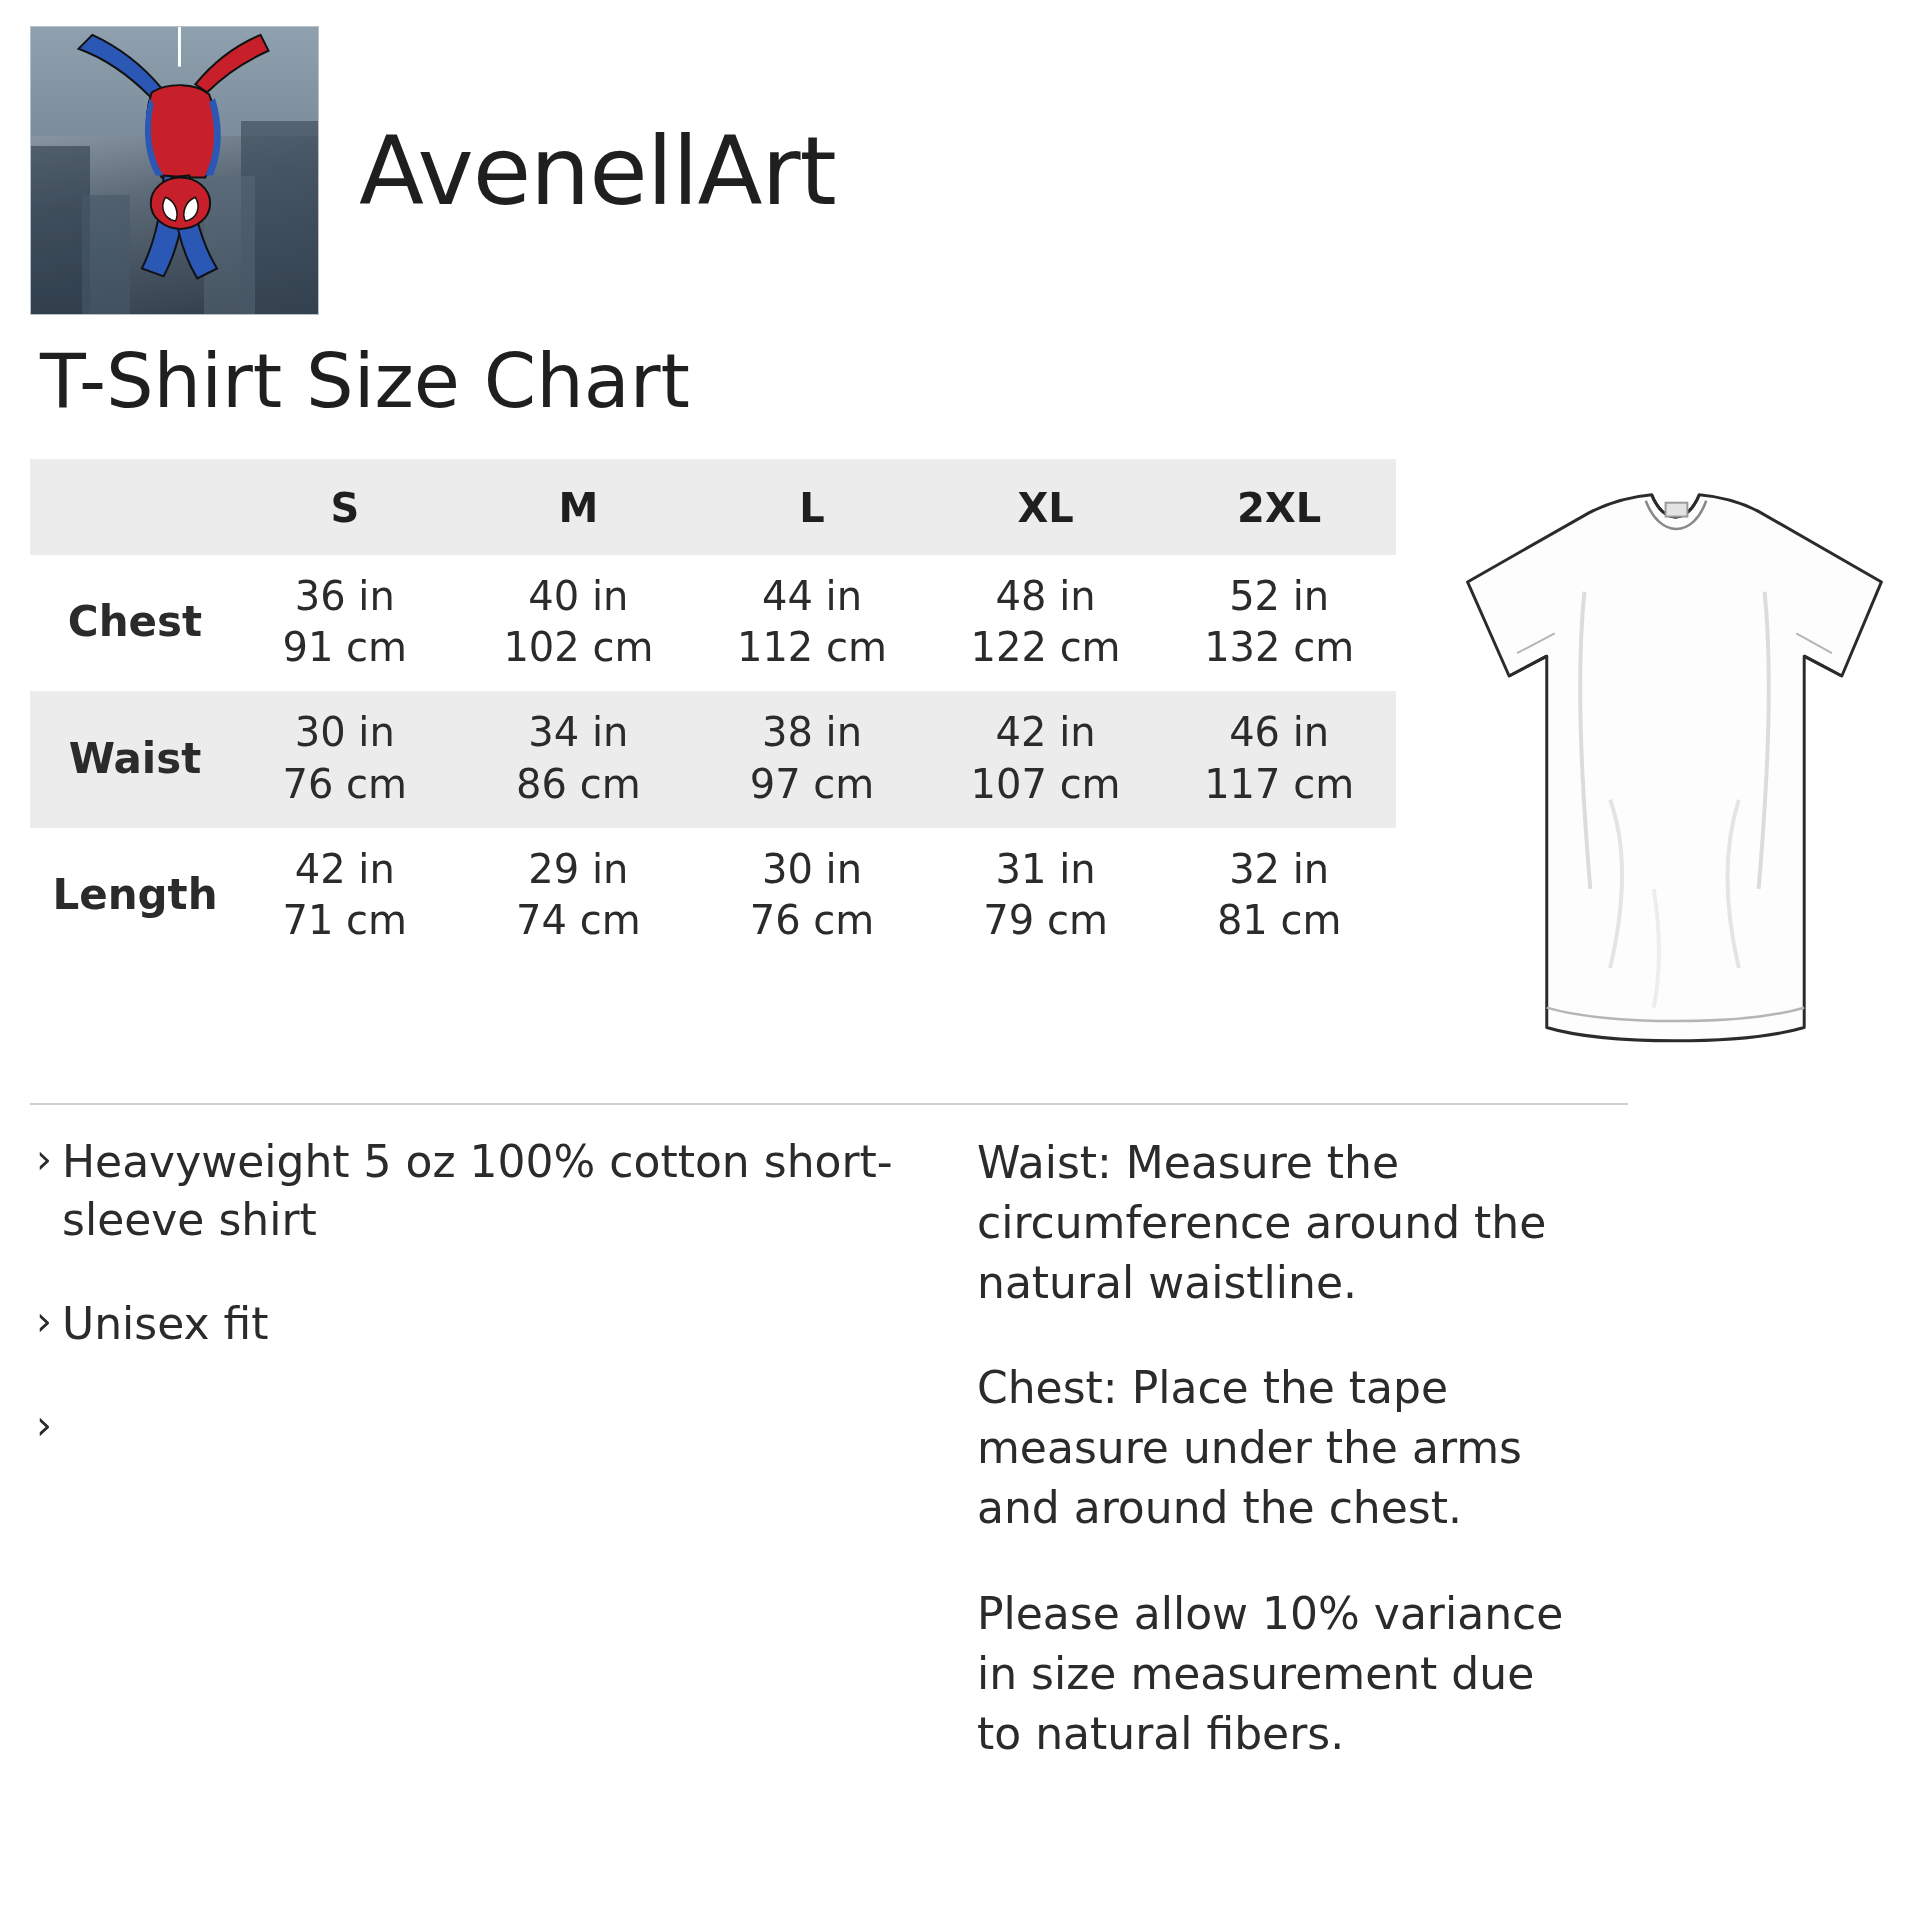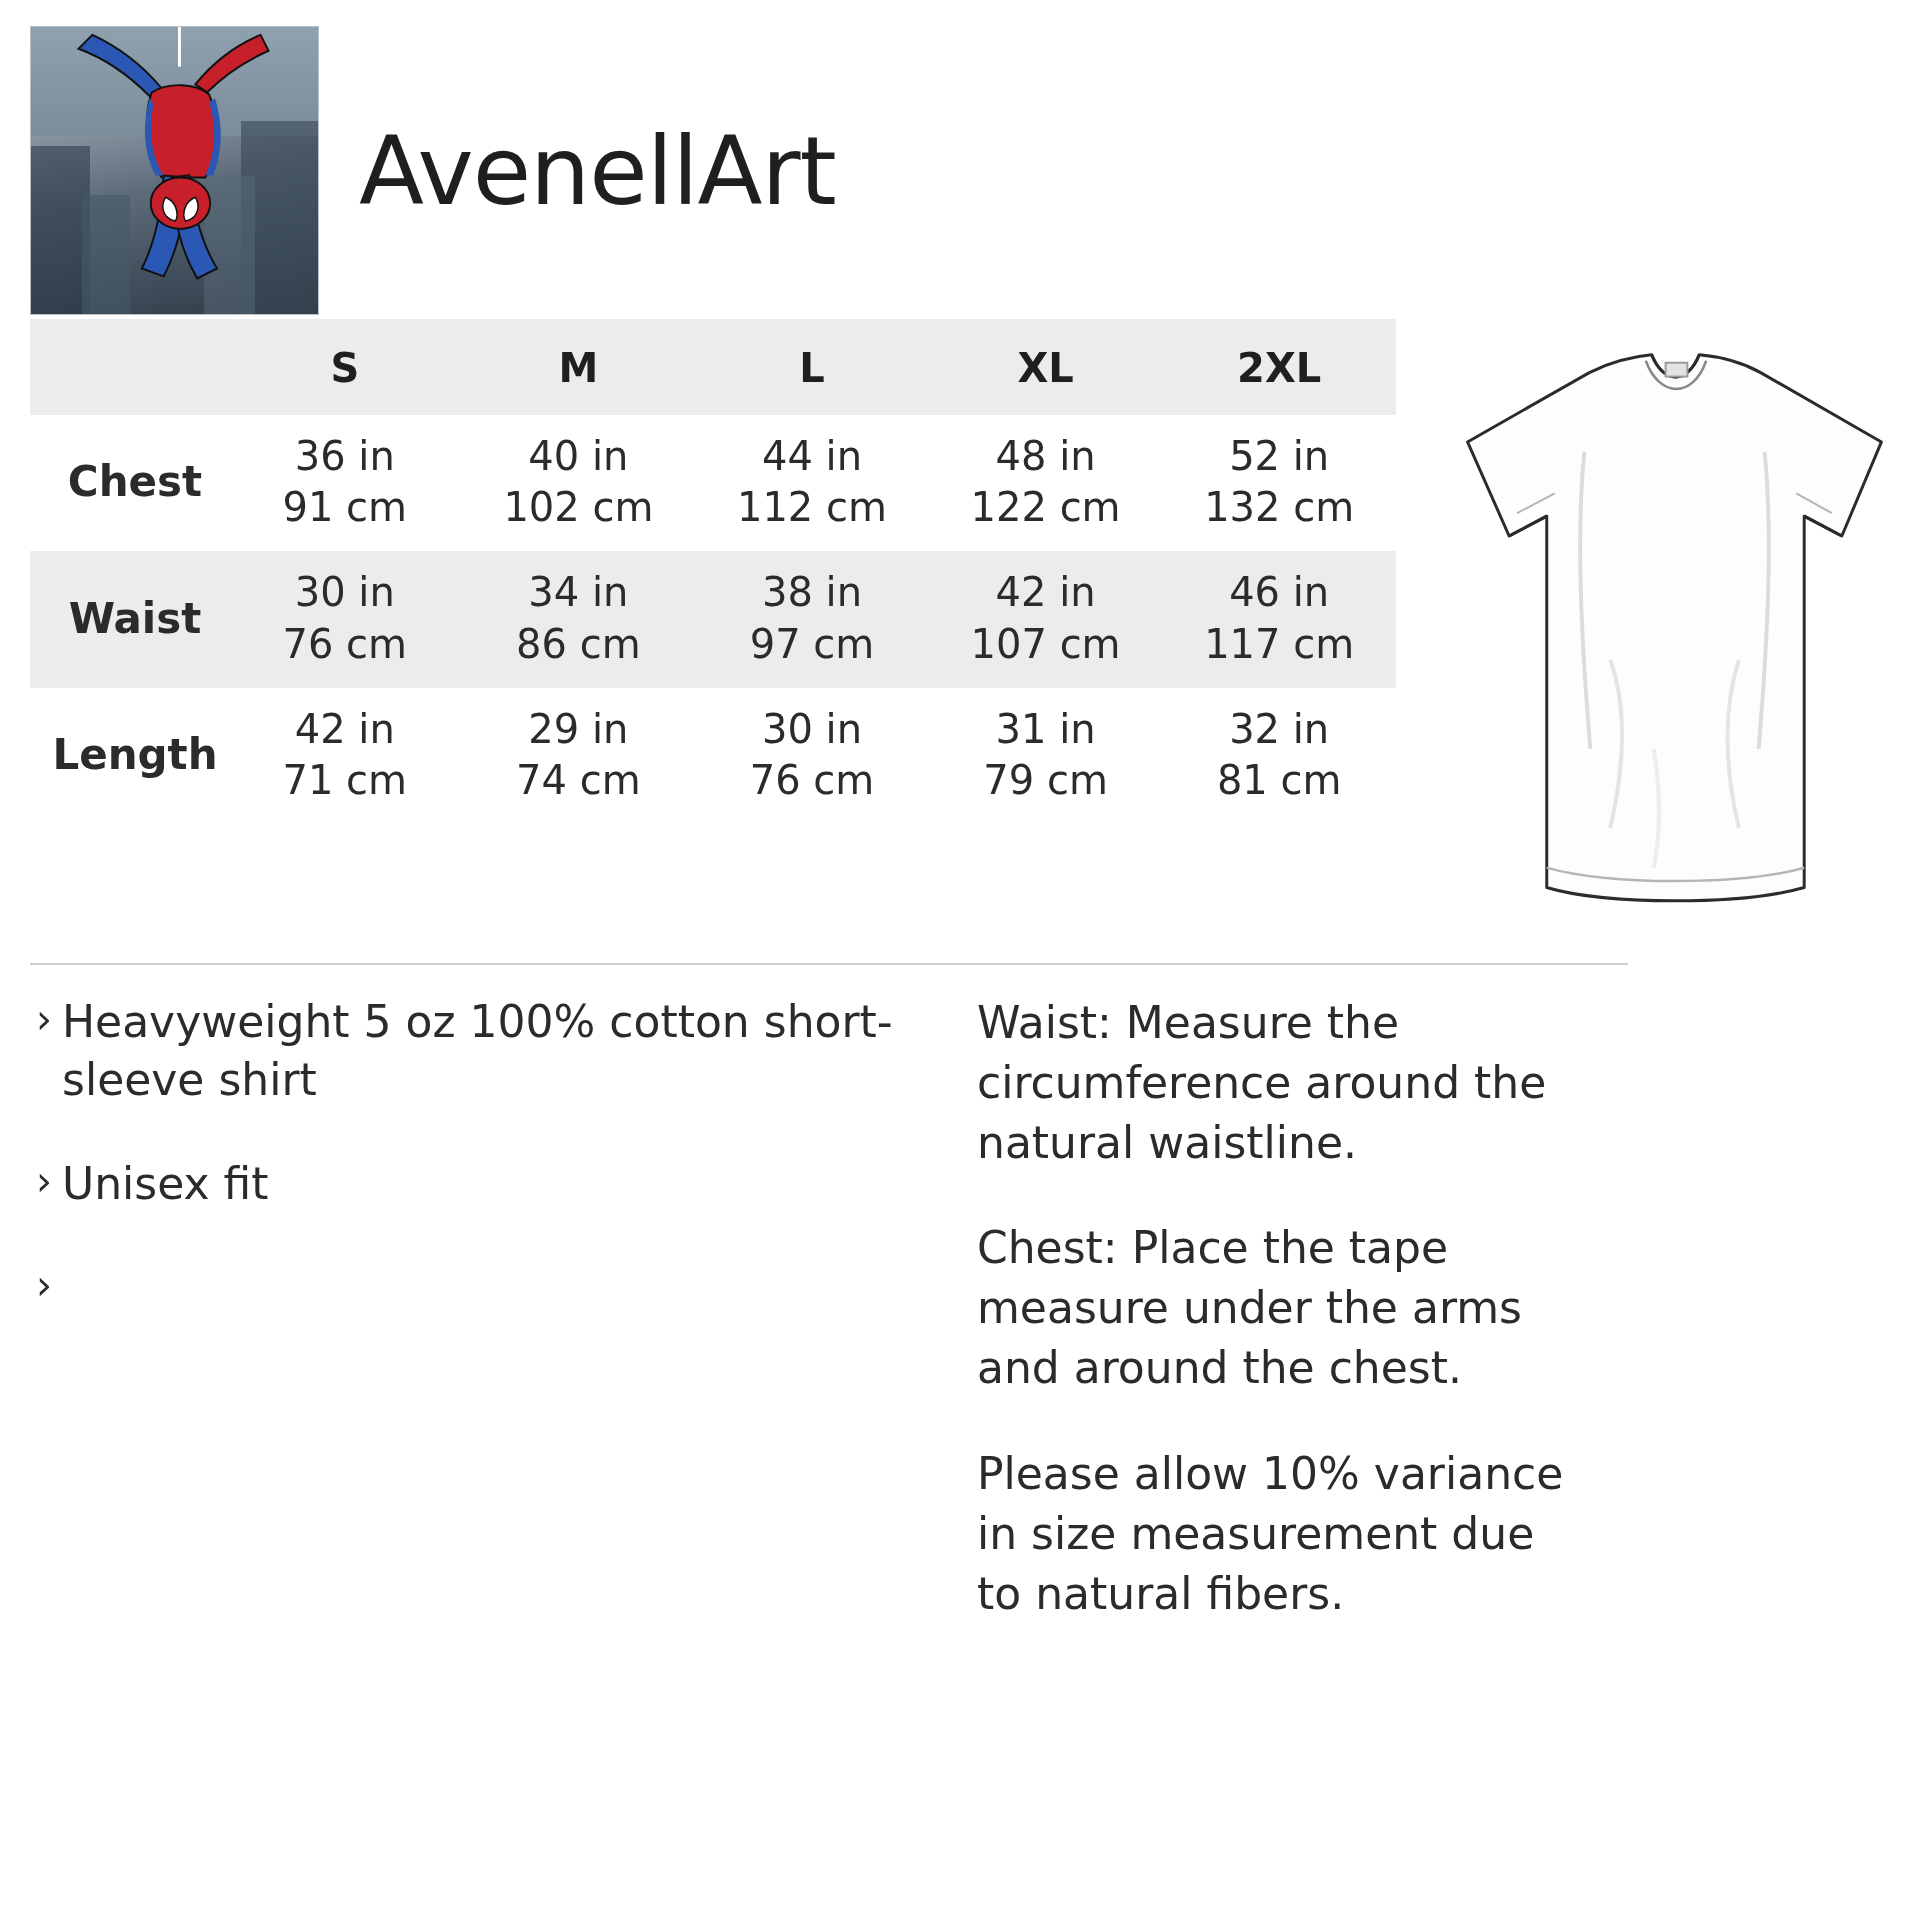--- a/index.html
+++ b/index.html
@@ -180,20 +180,21 @@
         <path d="M160 150 C 164 188, 172 218, 188 244 L168 254 C 150 224, 144 190, 142 152 Z" fill="#2b57b5" stroke="#111" stroke-width="2"></path>
 
         <ellipse cx="151" cy="178" rx="30" ry="26" fill="#c8202a" stroke="#111" stroke-width="2"></ellipse>
         <path d="M136 172 C 130 182, 134 194, 146 196 C 150 188, 146 176, 136 172 Z" fill="#ffffff" stroke="#111" stroke-width="1.5"></path>
         <path d="M166 172 C 172 182, 168 194, 156 196 C 152 188, 156 176, 166 172 Z" fill="#ffffff" stroke="#111" stroke-width="1.5"></path>
       </svg>
     </div>
     <div class="brand-name">AvenellArt</div>
   </div>
 
+  <div class="page-title">T-Shirt Size Chart</div>
 
   <div class="main">
 
     <div class="table-wrap">
       <table class="size">
         <thead>
           <tr>
             <th class="rowhead"></th>
             <th>S</th>
             <th>M</th>

